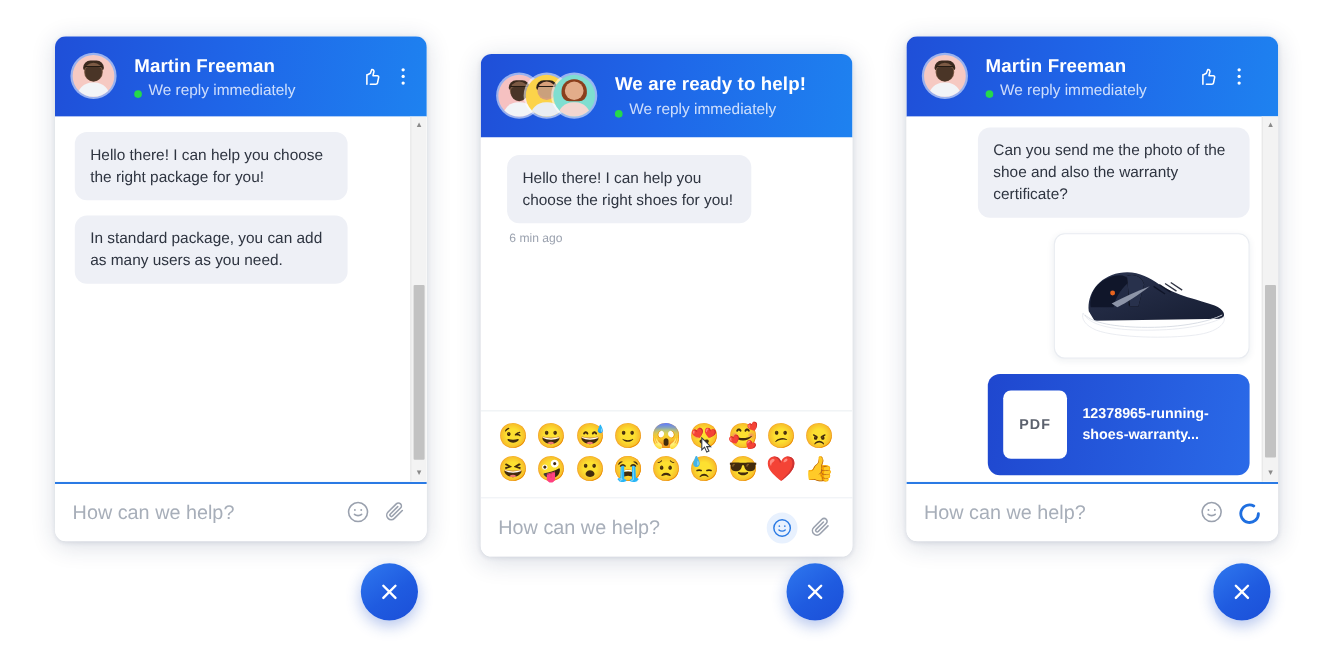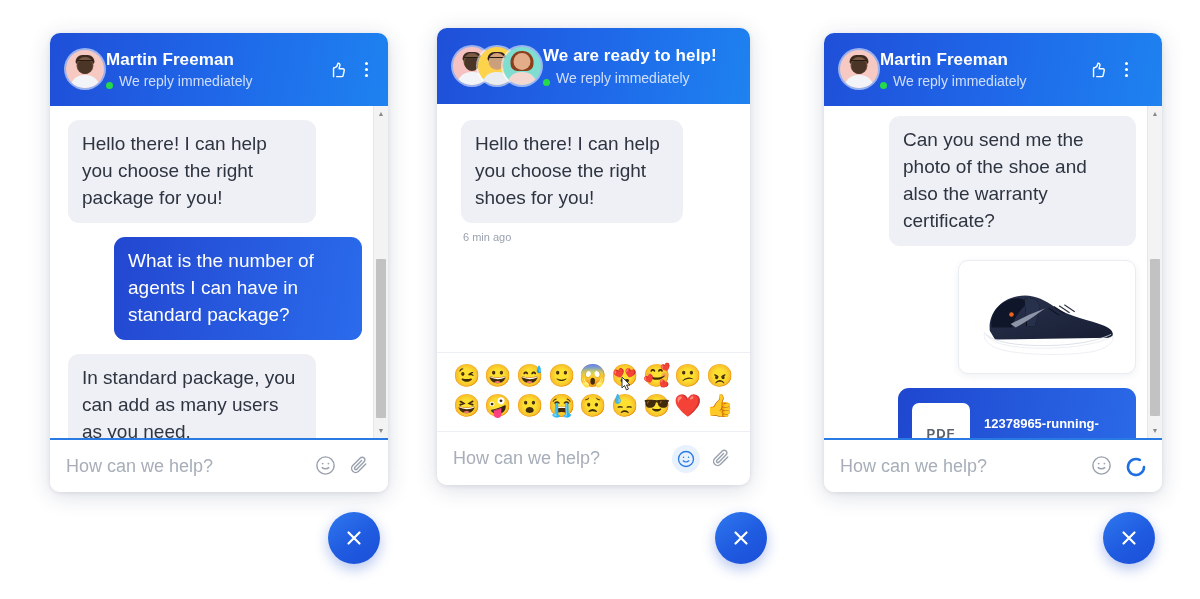--- a/index.html
+++ b/index.html
@@ -60,41 +60,41 @@
   .avatar-group .avatar:first-child { margin-left: 0; }
   .av-pink  { background:#f6c1c1; }
   .av-yellow{ background:#fcd34a; }
   .av-teal  { background:#7fded0; }
   .av-yellow .head{background:#d8a07a;} .av-yellow .hair{background:#2f2118;}
   .av-yellow .beard{background:#caa07c; height:10px;}
   .av-yellow .body{background:#e9edf2;}
   .av-teal .head{background:#e3ad8a;} .av-teal .hair{background:#8a3f1c; width:23px; height:20px; border-radius:11px 11px 7px 7px; top:10%;}
   .av-teal .body{background:#f3d6d0;}
 
-  .hdr-text { margin-left: 2px; min-width: 0; }
+  .hdr-text { margin-left: 18px; min-width: 0; }
   .hdr-title {
     color: #fff; font-size: 17px; font-weight: 700; letter-spacing:.1px;
     white-space: nowrap; line-height: 1.2;
   }
   .hdr-status {
     display:flex; align-items:flex-end; gap:6px;
     color: rgba(230,238,255,.88); font-size: 14px; margin-top: 3px;
     white-space: nowrap;
   }
   .dot { width:7px; height:7px; border-radius:50%; background:#25d94a; flex:none; }
   .hdr-actions { display:flex; align-items:center; gap:14px; flex:none; }
   .ic-btn { cursor: pointer; display:flex; align-items:center; }
   .kebab { display:flex; flex-direction:column; gap:3px; padding: 3px 4px; }
   .kebab i { display:block; width:3.2px; height:3.2px; border-radius:50%; background:#fff; }
 
   
   .wg-body { position: relative; flex: 1; overflow: hidden; background:#fff; }
   .msgs { padding: 14px 18px 8px 18px; }
   .bubble {
-    max-width: 248px; font-size: 19px; line-height: 1.42;
+    max-width: 248px; font-size: 14px; line-height: 1.42;
     border-radius: 11px; padding: 11px 14px; margin-bottom: 14px;
     word-wrap: break-word;
   }
   .b-in  { background: #eef0f6; color: #2e3440; }
   .b-out {
     background: linear-gradient(100deg,#2347d0 0%, #2a6bec 100%);
     color: #fff; margin-left: auto;
   }
   .b-link { display:inline-block; }
   .b-link span { text-decoration: underline; }
@@ -217,21 +217,20 @@
             <i></i>
             <i></i>
             <i></i>
           </span>
       </div>
     </div>
 
     <div class="wg-body">
       <div class="msgs" style="padding-right:26px;">
         <div class="bubble b-in">Hello there! I can help you choose the right package for you!</div>
-        <div class="bubble b-out">What is the number of agents I can have in standard package?</div>
         <div class="bubble b-in">In standard package, you can add as many users as you need.</div>
       </div>
 
       <div class="sbar" style="top:0; bottom:0;">
         <div class="arrow">▲</div>
         <div class="thumb" style="top:46%; height:48%;"></div>
         <div class="arrow bot">▼</div>
       </div>
     </div>
 
@@ -252,21 +251,21 @@
       </span>
     </div>
   </div>
 
   <div class="fab" style="left:328px; top:512px;">
     <svg width="22" height="22" viewBox="0 0 24 24" fill="none" stroke="#fff" stroke-width="2.4" stroke-linecap="round">
       <path d="M6 6l12 12M18 6L6 18"></path>
     </svg>
   </div>
 
-  <div class="widget" style="left:437px; top:28px; width:313px; height:457px;">
+  <div class="widget" style="left:437px; top:49px; width:338px; height:457px;">
 
     <div class="wg-header" style="height:76px;">
       <div class="hdr-left">
         <div class="avatar-group">
           <div class="avatar av-pink">
             <div class="hair"></div>
               <div class="head"></div>
               <div class="beard"></div>
             <div class="glass"></div>
               <div class="body"></div>

